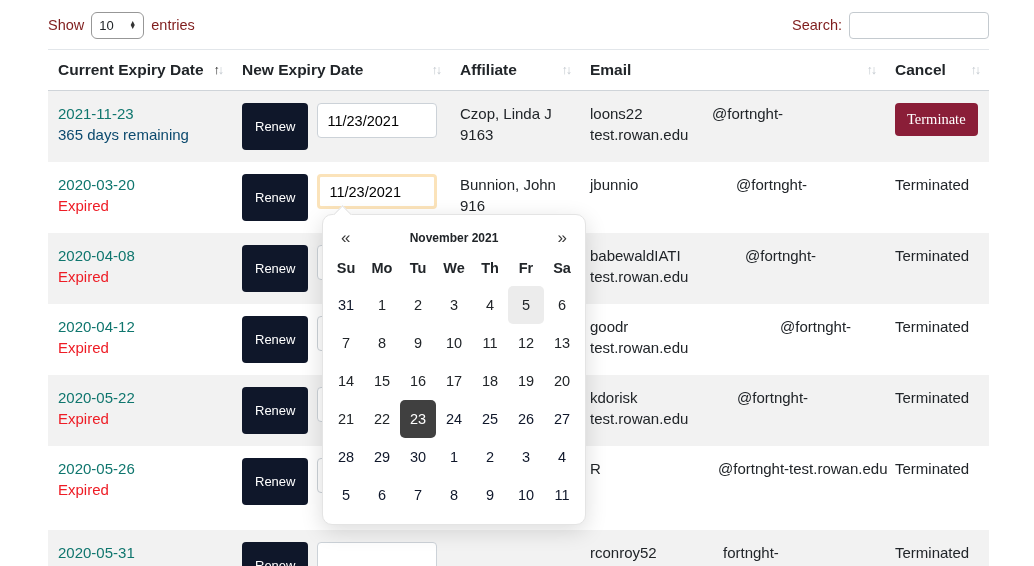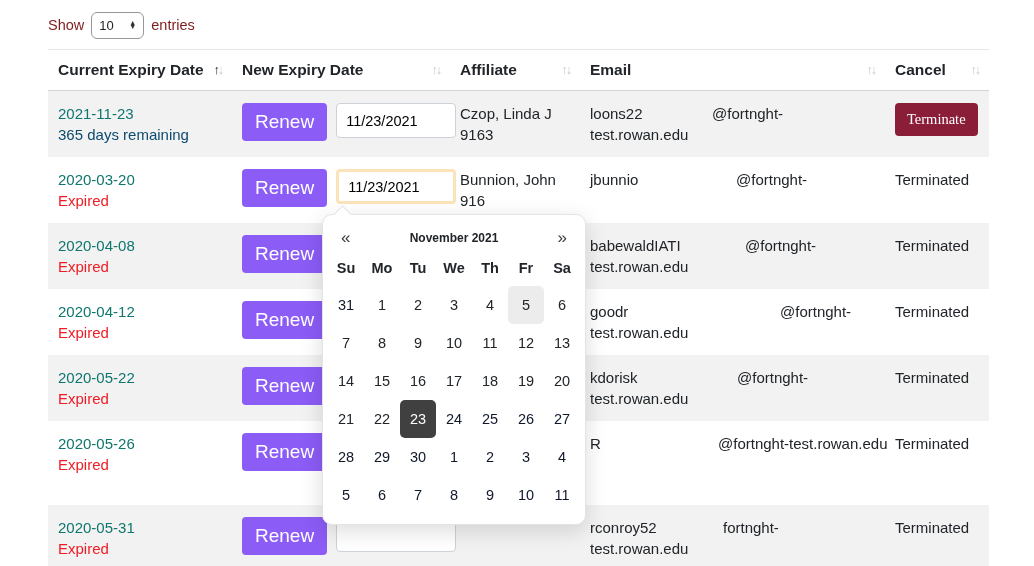--- a/index.html
+++ b/index.html
@@ -29,22 +29,22 @@
   tbody tr:nth-child(odd) { background:#f2f2f2; }
   tbody tr:last-child td { border-bottom:1px solid #e2e6ea; }
   td { padding:12px 10px; vertical-align:top; font-size:15px; line-height:21px; }
   tr.tall td { height:84px; }
 
   .date-val { color:#0f766e; }
   .status-remaining { color:#0c4a6e;margin-top:39px; }
   .status-expired { color:#ee1c25; }
 
   .renew-cell { display:flex; gap:9px; align-items:flex-start; }
-  .btn-renew { background:#8b5cf6; color:#fff; border:none; border-radius:4px;
-    padding:8px 13px; font-size:19px; font-family:inherit; cursor:pointer; }
+  .btn-renew { background:#0f172a; color:#fff; border:none; border-radius:4px;
+    padding:16px 13px; font-size:13px; font-family:inherit; cursor:pointer; }
   .date-input { width:120px; height:35px; border:1px solid #ccd2d8; border-radius:4px;
     padding:0 9px; font-size:14.5px; font-family:inherit; background:#fff; }
   .date-input.focused { border:3px solid #fbe3ba; outline:none; }
 
   .aff-line2, .email-line2 { display:block; }
   .email-line1 { position:relative; display:block; white-space:nowrap; }
   .email-domain { position:absolute; top:0; }
   .d1 .email-domain{left:122px} .d2 .email-domain{left:146px} .d3 .email-domain{left:155px}
   .d4 .email-domain{left:190px} .d5 .email-domain{left:147px} .d6 .email-domain{left:128px}
   .d7 .email-domain{left:133px}
@@ -79,20 +79,24 @@
   <div class="len-group">
     <span class="maroon">Show</span>
     <div class="page-select">
       <span>10</span>
       <span class="updown">
           <span>▲</span>
           <span>▼</span>
         </span>
     </div>
     <span class="maroon">entries</span>
+  </div>
+  <div class="search-group">
+    <span class="maroon">Search:</span>
+    <input class="search-input" value="" style="">
   </div>
 </div>
 
 <table>
   <colgroup>
       <col class="c1">
       <col class="c2">
       <col class="c3">
       <col class="c4">
       <col class="c5">

